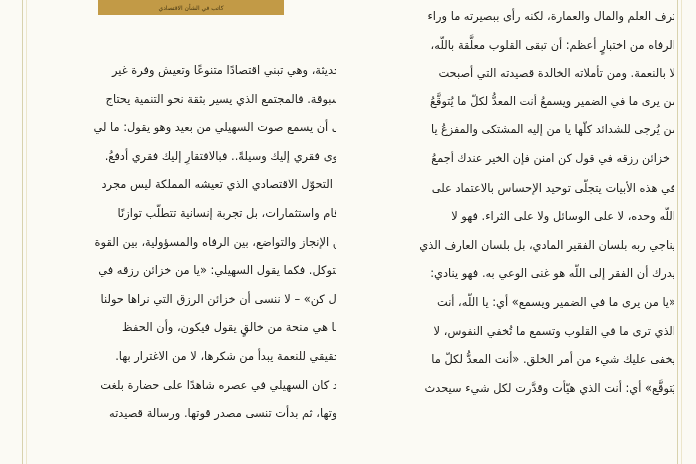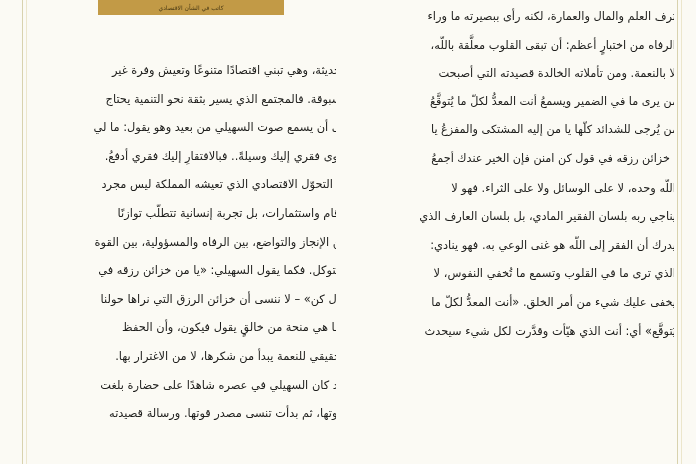--- a/index.html
+++ b/index.html
@@ -139,26 +139,28 @@
       <div class="line shift-4">لا بالنعمة. ومن تأملاته الخالدة قصيدته التي أصبحت</div>
     </div>
 
     <div>
       <div class="poem-line shift-1">يا من يرى ما في الضمير ويسمعُ أنت المعدُّ لكلّ ما يُتوقَّعُ</div>
       <div class="poem-line shift-1">يا من يُرجى للشدائد كلّها يا من إليه المشتكى والمفزعُ يا</div>
       <div class="poem-line shift-1">من خزائن رزقه في قول كن امنن فإن الخير عندك أجمعُ</div>
     </div>
 
     <div>
+      <div class="line shift-4">في هذه الأبيات يتجلّى توحيد الإحساس بالاعتماد على</div>
       <div class="line shift-4">اللّه وحده، لا على الوسائل ولا على الثراء. فهو لا</div>
       <div class="line shift-4">يناجي ربه بلسان الفقير المادي، بل بلسان العارف الذي</div>
       <div class="line shift-4">يدرك أن الفقر إلى اللّه هو غنى الوعي به. فهو ينادي:</div>
     </div>
 
     <div>
+      <div class="line shift-4">«يا من يرى ما في الضمير ويسمع» أي: يا اللّه، أنت</div>
       <div class="line shift-4">الذي ترى ما في القلوب وتسمع ما تُخفي النفوس، لا</div>
       <div class="line shift-4">يخفى عليك شيء من أمر الخلق. «أنت المعدُّ لكلّ ما</div>
       <div class="line shift-4">يُتوقَّع» أي: أنت الذي هيّأت وقدَّرت لكل شيء سيحدث</div>
     </div>
 
   </div>
 
   <div class="col col-left">
 
     <div>

